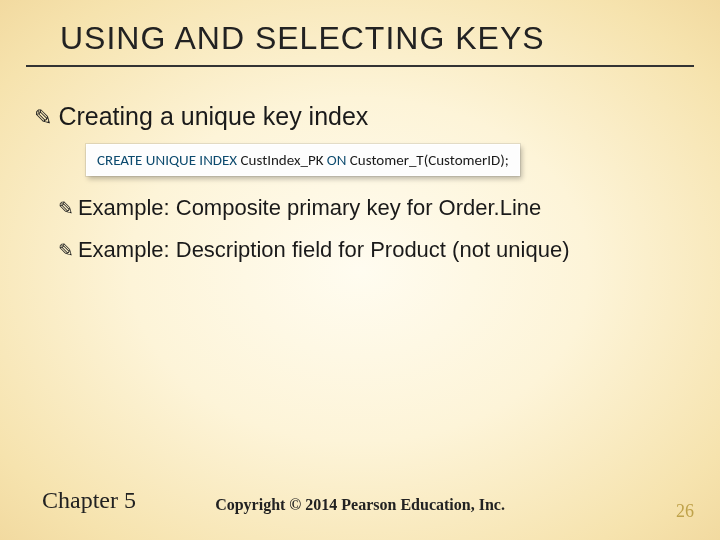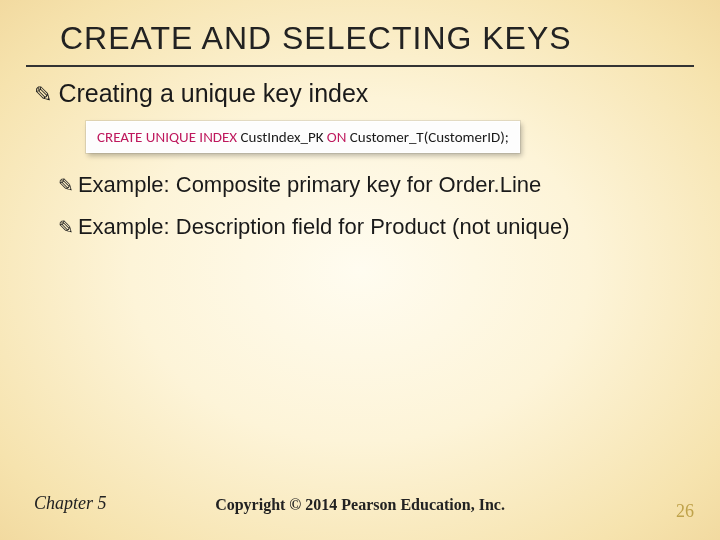--- a/index.html
+++ b/index.html
@@ -19,21 +19,21 @@
   }
   .title {
     font-size: 32px;
     letter-spacing: 1px;
     color: #222;
     padding: 20px 34px 8px 34px;
     border-bottom: 2px solid #333;
     margin: 0 26px;
   }
   .content {
-    padding: 1px 34px 0 34px;
+    padding: 24px 34px 0 34px;
   }
   .lvl1 {
     font-size: 25px;
     color: #1a1a1a;
     margin-top: 10px;
     margin-bottom: 10px;
     line-height: 1.25;
   }
   .lvl2 {
     font-size: 22px;
@@ -61,30 +61,29 @@
     margin-left: 52px;
     margin-top: 2px;
     margin-bottom: 4px;
     padding: 6px 10px;
     font-family: Calibri, "Segoe UI", Arial, sans-serif;
     font-size: 15px;
     color: #1a1a1a;
     white-space: nowrap;
   }
   .kw {
-    color: #be185d;
+    color: #0c4a6e;
   }
   .footer-left {
     position: absolute;
-    left: 34px;
+    left: 42px;
     bottom: 26px;
     font-family: Garamond, "Times New Roman", serif;
-    font-size: 18px;
+    font-size: 24px;
     color: #222;
-    font-style: italic;
   }
   .footer-center {
     position: absolute;
     left: 0;
     right: 0;
     bottom: 26px;
     text-align: center;
     font-family: Garamond, "Times New Roman", serif;
     font-size: 16px;
     font-weight: bold;
@@ -98,21 +97,21 @@
     font-size: 18px;
     color: #bfa24a;
     text-align: right;
   }
 </style>
 </head>
 <body>
 
 <div class="slide">
 
-  <div class="title">CREATE AND SELECTING KEYS</div>
+  <div class="title">USING AND SELECTING KEYS</div>
 
   <div class="content">
 
     <div class="lvl1">
       <span class="bullet">✎</span><span>Creating a unique key index</span>
     </div>
 
     <div class="codebox">
       <span class="kw">CREATE UNIQUE INDEX </span><span>CustIndex_PK </span><span class="kw">ON </span><span>Customer_T(CustomerID);</span>
     </div>

